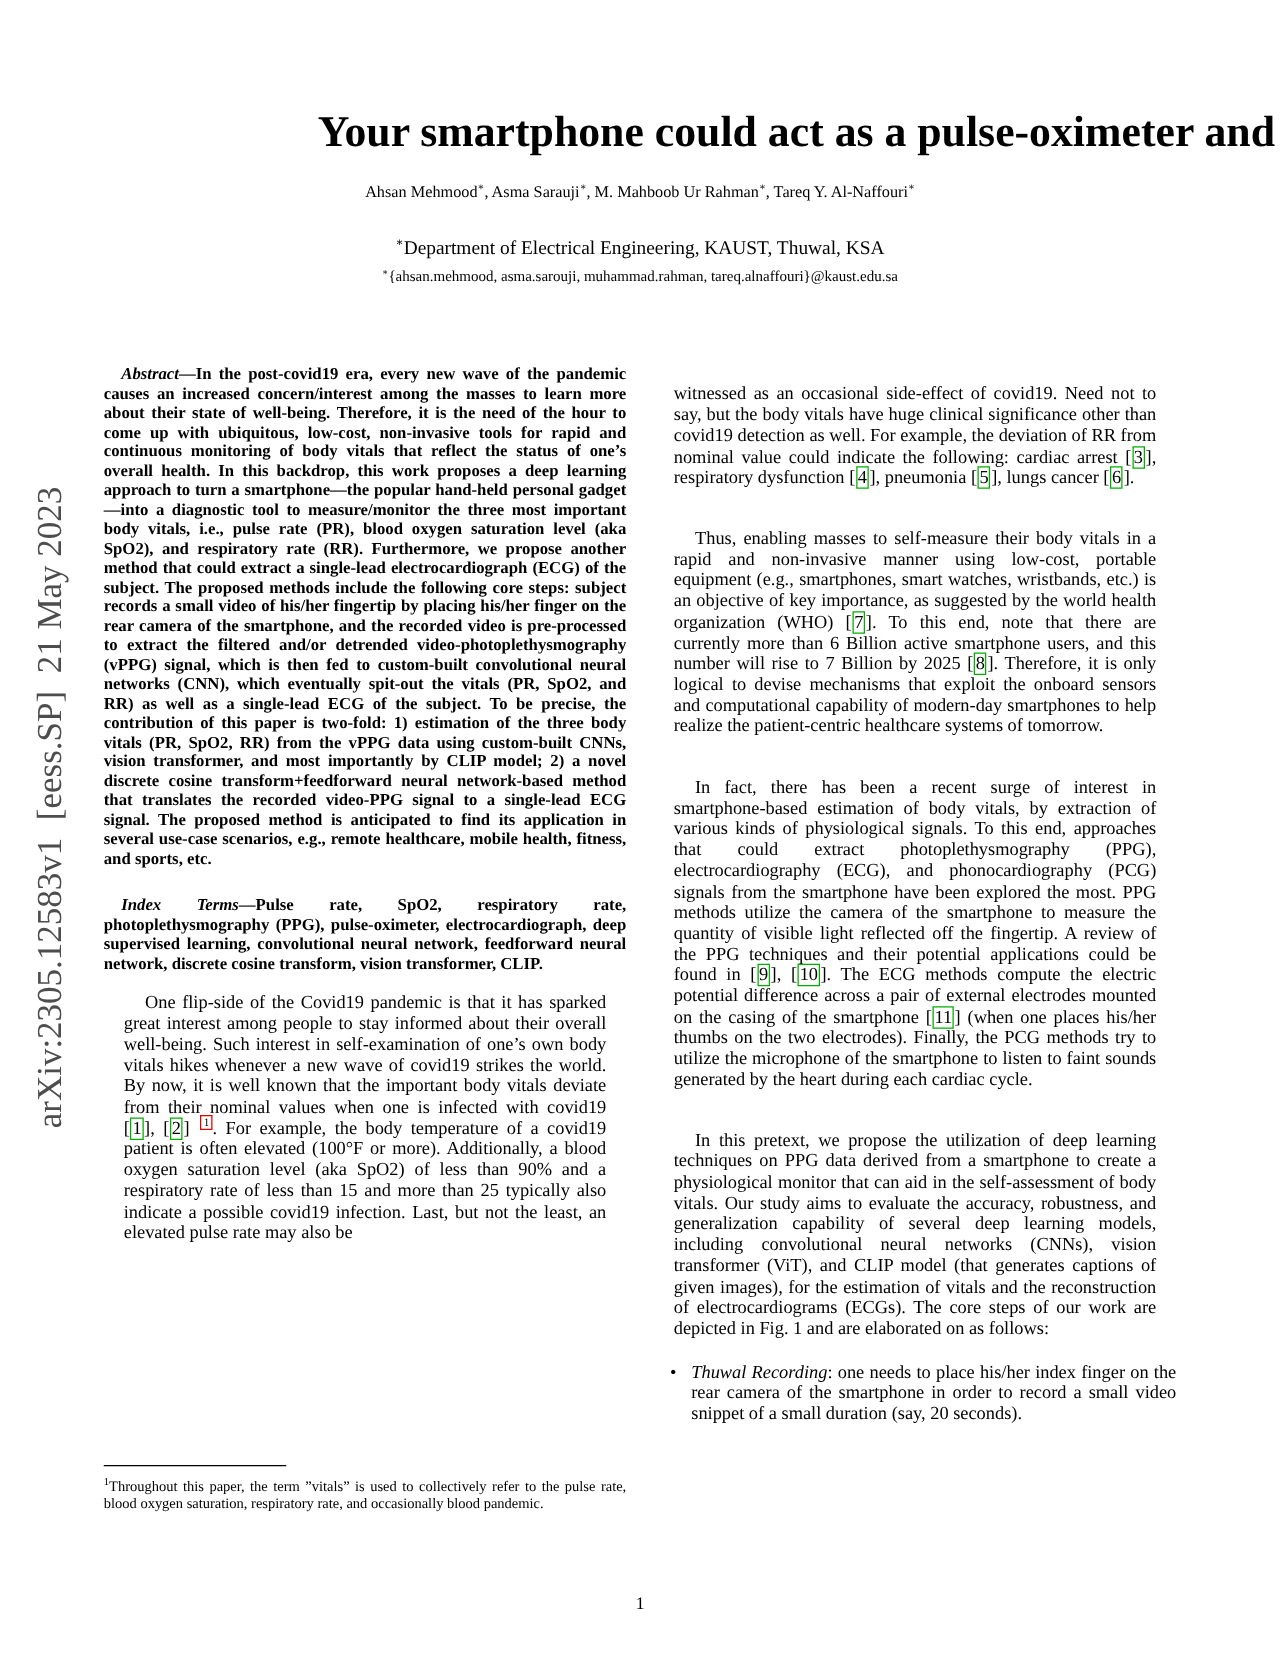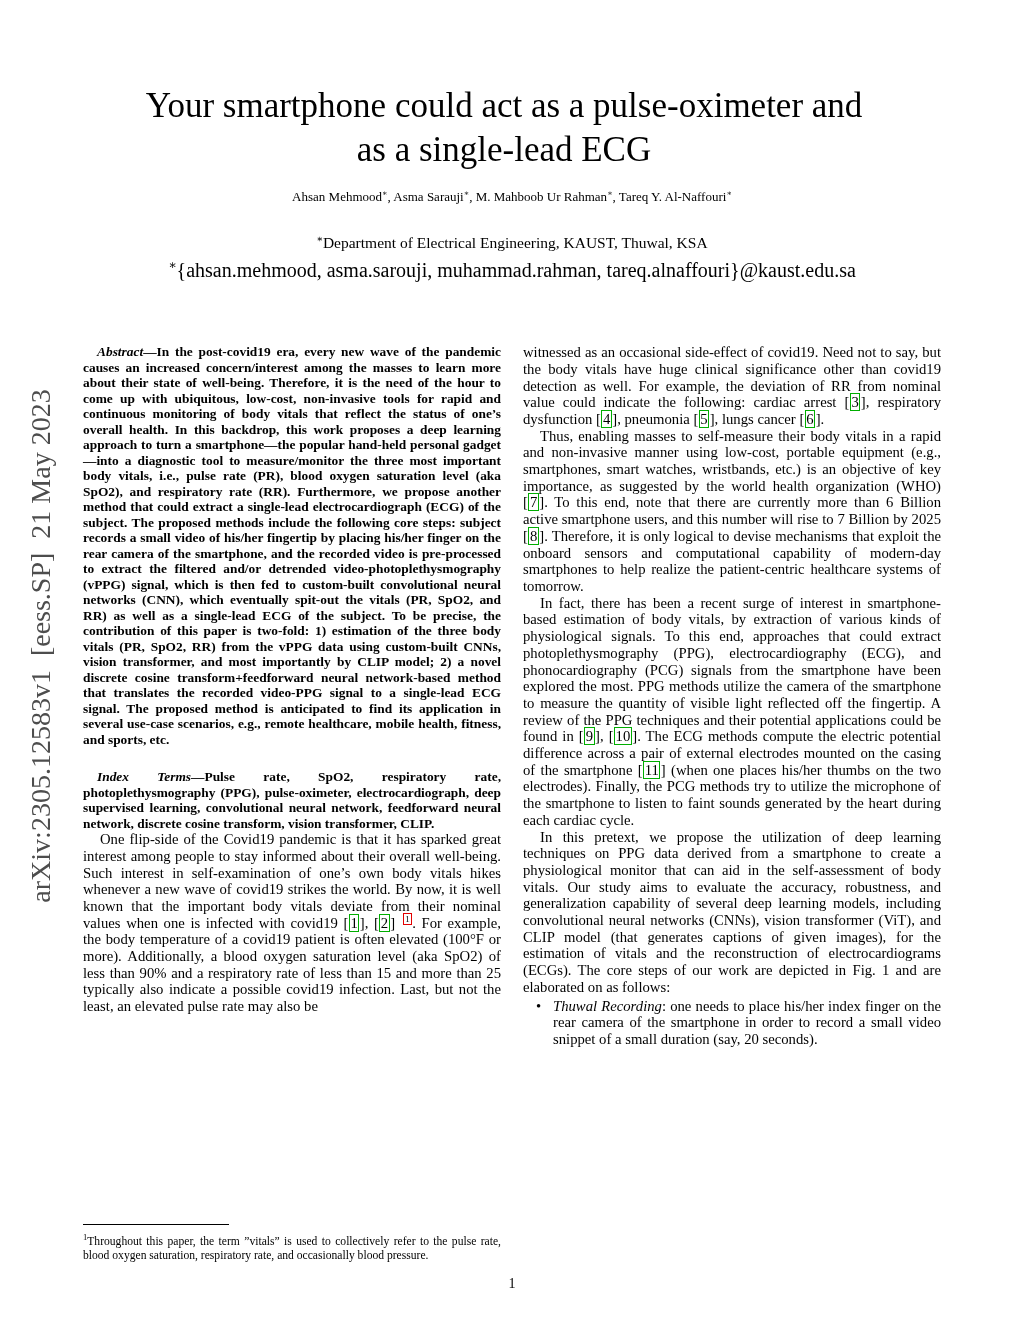--- a/index.html
+++ b/index.html
@@ -22,26 +22,26 @@
   .stamp {
     transform: rotate(-90deg);
     white-space: pre;
     font-size: 28px;
     color: var(--stamp, #4d4d4d);
   }
 
   
   header { text-align: center; padding-top: 84px; }
   h1 {
-    font-size: 35px; font-weight: normal;
-    line-height: 44px; margin: 0 16px 17px 0;
+    font-size: 35px; font-weight: bold;
+    line-height: 44px; margin: 0 4px 17px 0; text-align: right;
   }
   .authors { font-size: 13px; margin-bottom: 6px; }
   .affiliation { font-size: 15.5px; margin-bottom: 5px; margin-top: 28px; }
-  .emails { font-size: 20px; }
+  .emails { font-size: 12px; }
   sup.affmark { font-size: 0.62em; }
 
   
   .columns { display: flex; gap: 22px; padding: 0 83px; margin-top: 62px; }
   .col { width: 418px; min-height: 918px; display: flex; flex-direction: column; }
 
   .abstract {
     font-size: 13.4px; line-height: 15.5px; font-weight: bold;
     text-align: justify; margin: 0; text-indent: 14px;
   }
@@ -49,21 +49,21 @@
   .abs-label { font-style: italic; font-weight: bold; }
 
   .section-heading {
     text-align: center; font-weight: normal; font-size: 14.8px;
     margin: 19px 0 10px 0;
   }
   .sc { font-variant: small-caps; margin-left: 7px; letter-spacing: 0.4px; }
 
   .body-par {
     font-size: 14.7px; line-height: 16.7px;
-    text-align: justify; margin: 0; text-indent: 17px;
+    text-align: justify; margin: 16px; text-indent: 17px;
   }
   .noindent { text-indent: 0; }
 
   .cite {
     border: 1px solid var(--cite, #00ad00);
     padding: 0 0.5px; margin: 0 0.5px;
   }
   sup.fnref {
     font-size: 9px; line-height: 0;
     border: 1px solid var(--link, #e30000);
@@ -88,39 +88,39 @@
 </head>
 <body>
 
 <div class="page">
 
   <div class="stamp-wrap">
     <div class="stamp">arXiv:2305.12583v1  [eess.SP]  21 May 2023</div>
   </div>
 
   <header>
-    <h1><span>Your smartphone could act as a pulse-oximeter and</span><br><span>as a single-lead ECG</span></h1>
+    <h1><span>Your smartphone could act as a pulse-oximeter and</span><br></h1>
     <div class="authors">Ahsan Mehmood<sup class="affmark">∗</sup>, Asma Sarauji<sup class="affmark">∗</sup>, M. Mahboob Ur Rahman<sup class="affmark">∗</sup>, Tareq Y. Al-Naffouri<sup class="affmark">∗</sup></div>
     <div class="affiliation"><sup class="affmark">∗</sup>Department of Electrical Engineering, KAUST, Thuwal, KSA</div>
     <div class="emails"><sup class="affmark">∗</sup>{ahsan.mehmood, asma.sarouji, muhammad.rahman, tareq.alnaffouri}@kaust.edu.sa</div>
   </header>
 
   <div class="columns">
 
     <div class="col">
       <p class="abstract"><span class="abs-label">Abstract</span><span>—In the post-covid19 era, every new wave of the pandemic causes an increased concern/interest among the masses to learn more about their state of well-being. Therefore, it is the need of the hour to come up with ubiquitous, low-cost, non-invasive tools for rapid and continuous monitoring of body vitals that reflect the status of one’s overall health. In this backdrop, this work proposes a deep learning approach to turn a smartphone—the popular hand-held personal gadget—into a diagnostic tool to measure/monitor the three most important body vitals, i.e., pulse rate (PR), blood oxygen saturation level (aka SpO2), and respiratory rate (RR). Furthermore, we propose another method that could extract a single-lead electrocardiograph (ECG) of the subject. The proposed methods include the following core steps: subject records a small video of his/her fingertip by placing his/her finger on the rear camera of the smartphone, and the recorded video is pre-processed to extract the filtered and/or detrended video-photoplethysmography (vPPG) signal, which is then fed to custom-built convolutional neural networks (CNN), which eventually spit-out the vitals (PR, SpO2, and RR) as well as a single-lead ECG of the subject. To be precise, the contribution of this paper is two-fold: 1) estimation of the three body vitals (PR, SpO2, RR) from the vPPG data using custom-built CNNs, vision transformer, and most importantly by CLIP model; 2) a novel discrete cosine transform+feedforward neural network-based method that translates the recorded video-PPG signal to a single-lead ECG signal. The proposed method is anticipated to find its application in several use-case scenarios, e.g., remote healthcare, mobile health, fitness, and sports, etc.</span></p>
 
       <p class="abstract index-terms"><span class="abs-label">Index Terms</span><span>—Pulse rate, SpO2, respiratory rate, photoplethysmography (PPG), pulse-oximeter, electrocardiograph, deep supervised learning, convolutional neural network, feedforward neural network, discrete cosine transform, vision transformer, CLIP.</span></p>
 
 
       <p class="body-par"><span>One flip-side of the Covid19 pandemic is that it has sparked great interest among people to stay informed about their overall well-being. Such interest in self-examination of one’s own body vitals hikes whenever a new wave of covid19 strikes the world. By now, it is well known that the important body vitals deviate from their nominal values when one is infected with covid19 [<span class="cite">1</span>], [<span class="cite">2</span>] </span><sup class="fnref">1</sup><span>. For example, the body temperature of a covid19 patient is often elevated (100°F or more). Additionally, a blood oxygen saturation level (aka SpO2) of less than 90% and a respiratory rate of less than 15 and more than 25 typically also indicate a possible covid19 infection. Last, but not the least, an elevated pulse rate may also be</span></p>
 
       <div class="footnote-block">
         <div class="footnote-rule"></div>
-        <p class="footnote"><sup>1</sup><span>Throughout this paper, the term ”vitals” is used to collectively refer to the pulse rate, blood oxygen saturation, respiratory rate, and occasionally blood pressure.</span></p>
+        <p class="footnote"><sup>1</sup><span>Throughout this paper, the term ”vitals” is used to collectively refer to the pulse rate, blood oxygen saturation, respiratory rate, and occasionally blood pandemic.</span></p>
       </div>
     </div>
 
     <div class="col">
       <p class="body-par noindent">witnessed as an occasional side-effect of covid19. Need not to say, but the body vitals have huge clinical significance other than covid19 detection as well. For example, the deviation of RR from nominal value could indicate the following: cardiac arrest [<span class="cite">3</span>], respiratory dysfunction [<span class="cite">4</span>], pneumonia [<span class="cite">5</span>], lungs cancer [<span class="cite">6</span>].</p>
       <p class="body-par">Thus, enabling masses to self-measure their body vitals in a rapid and non-invasive manner using low-cost, portable equipment (e.g., smartphones, smart watches, wristbands, etc.) is an objective of key importance, as suggested by the world health organization (WHO) [<span class="cite">7</span>]. To this end, note that there are currently more than 6 Billion active smartphone users, and this number will rise to 7 Billion by 2025 [<span class="cite">8</span>]. Therefore, it is only logical to devise mechanisms that exploit the onboard sensors and computational capability of modern-day smartphones to help realize the patient-centric healthcare systems of tomorrow.</p>
       <p class="body-par">In fact, there has been a recent surge of interest in smartphone-based estimation of body vitals, by extraction of various kinds of physiological signals. To this end, approaches that could extract photoplethysmography (PPG), electrocardiography (ECG), and phonocardiography (PCG) signals from the smartphone have been explored the most. PPG methods utilize the camera of the smartphone to measure the quantity of visible light reflected off the fingertip. A review of the PPG techniques and their potential applications could be found in [<span class="cite">9</span>], [<span class="cite">10</span>]. The ECG methods compute the electric potential difference across a pair of external electrodes mounted on the casing of the smartphone [<span class="cite">11</span>] (when one places his/her thumbs on the two electrodes). Finally, the PCG methods try to utilize the microphone of the smartphone to listen to faint sounds generated by the heart during each cardiac cycle.</p>
       <p class="body-par">In this pretext, we propose the utilization of deep learning techniques on PPG data derived from a smartphone to create a physiological monitor that can aid in the self-assessment of body vitals. Our study aims to evaluate the accuracy, robustness, and generalization capability of several deep learning models, including convolutional neural networks (CNNs), vision transformer (ViT), and CLIP model (that generates captions of given images), for the estimation of vitals and the reconstruction of electrocardiograms (ECGs). The core steps of our work are depicted in Fig. 1 and are elaborated on as follows:</p>
       <div class="bullet-item">
         <span class="bullet-glyph">•</span>

